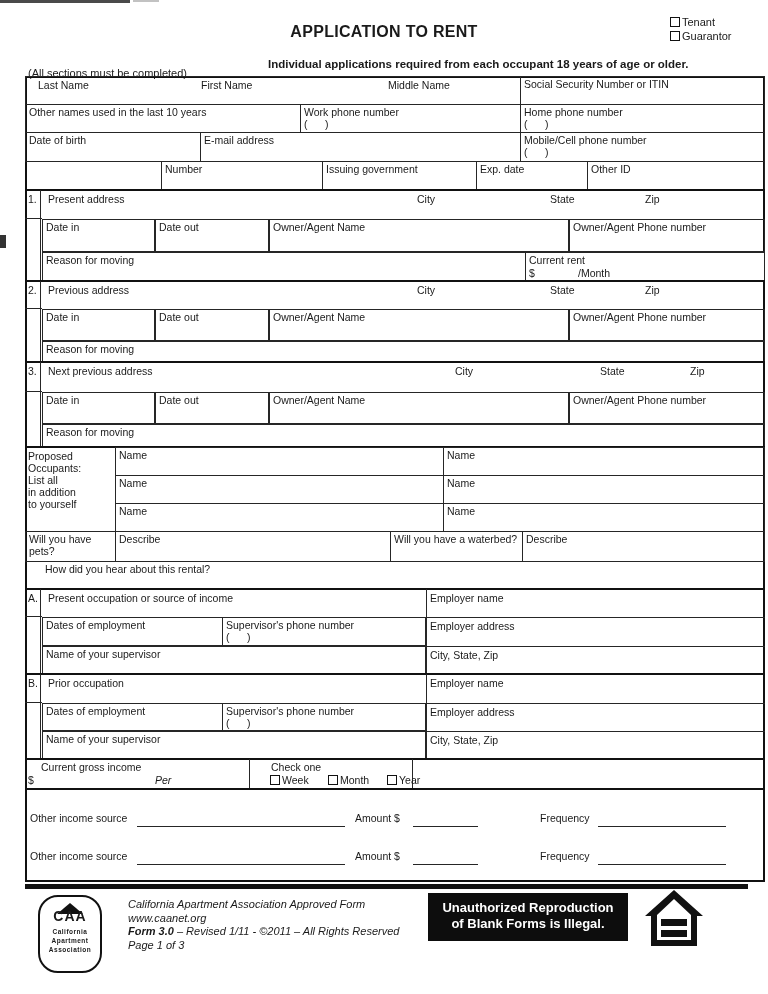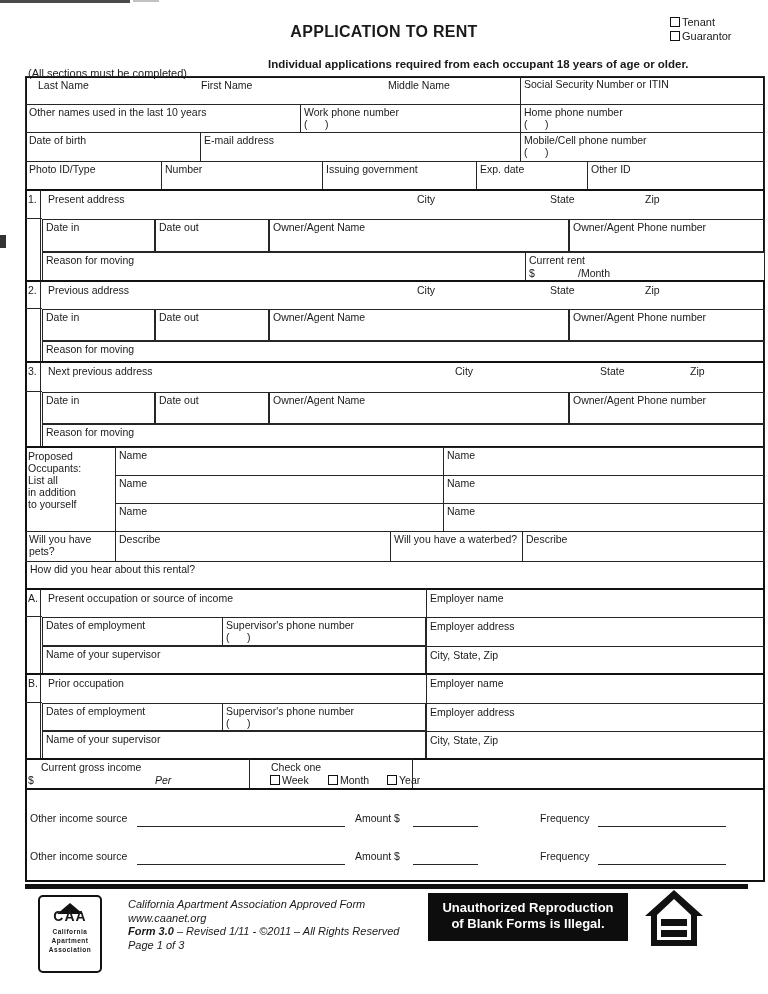--- a/index.html
+++ b/index.html
@@ -56,21 +56,20 @@
     <span class="paren">(&nbsp;&nbsp;&nbsp;&nbsp;&nbsp;&nbsp;)</span>
   </div>
 
   <div class="cell" style="left:25px;top:132px;width:176px;height:30px;">Date of birth</div>
   <div class="cell" style="left:200px;top:132px;width:321px;height:30px;">E-mail address</div>
   <div class="cell" style="left:520px;top:132px;width:245px;height:30px;">
     <span>Mobile/Cell phone number</span>
     <span class="paren">(&nbsp;&nbsp;&nbsp;&nbsp;&nbsp;&nbsp;)</span>
   </div>
 
-  <div class="cell" style="left:25px;top:161px;width:137px;height:30px;">Photo ID/Type</div>
   <div class="cell" style="left:322px;top:161px;width:155px;height:30px;">Issuing government</div>
   <div class="cell" style="left:161px;top:161px;width:162px;height:30px;">Number</div>
   <div class="cell" style="left:476px;top:161px;width:112px;height:30px;">Exp. date</div>
   <div class="cell" style="left:587px;top:161px;width:178px;height:30px;">Other ID</div>
 
   <div class="sep" style="left:25px;top:189px;width:740px;"></div>
   <div class="vline" style="left:40px;top:190px;height:91px;"></div>
   <div class="hline" style="left:25px;top:218px;width:17px;"></div>
   <span class="lab" style="left:28px;top:193px;">1.</span>
   <div class="a" style="left:41px;top:190px;width:724px;height:29px;">
@@ -135,21 +134,21 @@
   <div class="cell" style="left:115px;top:475px;width:329px;height:29px;">Name</div>
   <div class="cell" style="left:443px;top:475px;width:322px;height:29px;">Name</div>
   <div class="cell" style="left:115px;top:503px;width:329px;height:29px;">Name</div>
   <div class="cell" style="left:443px;top:503px;width:322px;height:29px;">Name</div>
 
   <div class="cell" style="left:25px;top:531px;width:91px;height:31px;">Will you have pets?</div>
   <div class="cell" style="left:115px;top:531px;width:276px;height:31px;">Describe</div>
   <div class="cell" style="left:390px;top:531px;width:133px;height:31px;">Will you have a waterbed?</div>
   <div class="cell" style="left:522px;top:531px;width:243px;height:31px;">Describe</div>
 
-  <div class="cell noborder" style="left:25px;top:562px;width:740px;height:26px;padding-left:5px;">How did you hear about this rental?</div>
+  <div class="cell noborder" style="left:25px;top:562px;width:740px;height:26px;padding-left:20px;">How did you hear about this rental?</div>
 
   <div class="sep" style="left:25px;top:588px;width:740px;"></div>
   <div class="vline" style="left:40px;top:589px;height:85px;"></div>
   <div class="vline" style="left:426px;top:589px;height:85px;"></div>
   <div class="hline" style="left:426px;top:617px;width:339px;"></div>
   <div class="hline" style="left:426px;top:646px;width:339px;"></div>
   <div class="hline" style="left:25px;top:616px;width:17px;"></div>
   <span class="lab" style="left:28px;top:592px;">A.</span>
   <span class="lab" style="left:48px;top:592px;">Present occupation or source of income</span>
   <span class="lab" style="left:430px;top:592px;">Employer name</span>
@@ -205,21 +204,21 @@
 
   <span class="lab" style="left:30px;top:850px;">Other income source</span>
   <div class="hline" style="left:137px;top:864px;width:208px;"></div>
   <span class="lab" style="left:355px;top:850px;">Amount $</span>
   <div class="hline" style="left:413px;top:864px;width:65px;"></div>
   <span class="lab" style="left:540px;top:850px;">Frequency</span>
   <div class="hline" style="left:598px;top:864px;width:128px;"></div>
 
   <div class="a" style="left:25px;top:884px;width:723px;height:5px;background:#111;"></div>
 
-  <div class="a" style="left:38px;top:895px;width:64px;height:78px;border:2px solid #111;border-radius:5px;box-sizing:border-box;text-align:center;">
+  <div class="a" style="left:38px;top:895px;width:64px;height:78px;border:2px solid #111;border-radius:20px;box-sizing:border-box;text-align:center;">
     <div style="width:0;height:0;margin:6px auto 0;border-left:13px solid transparent;border-right:13px solid transparent;border-bottom:11px solid #111;"></div>
     <div style="font-size:14px;font-weight:bold;margin-top:-6px;letter-spacing:1px;">CAA</div>
     <div style="font-size:6.5px;font-weight:bold;line-height:9px;letter-spacing:.5px;margin-top:3px;">
       <span class="blk">California</span>
       <span class="blk">Apartment</span>
       <span class="blk">Association</span>
     </div>
   </div>
 
   <div class="a it" style="left:128px;top:898px;font-size:11px;line-height:13.5px;">

